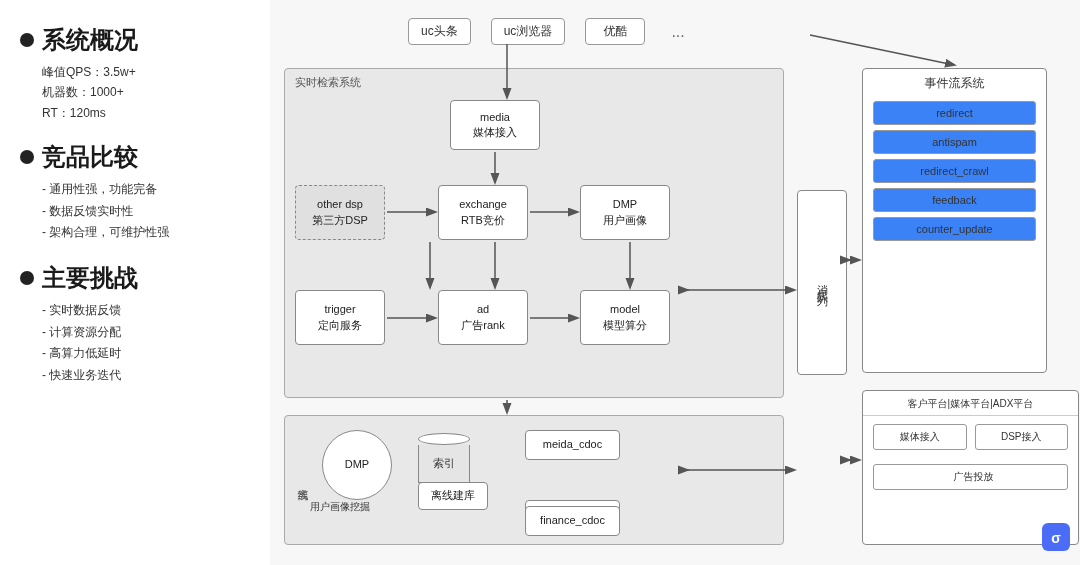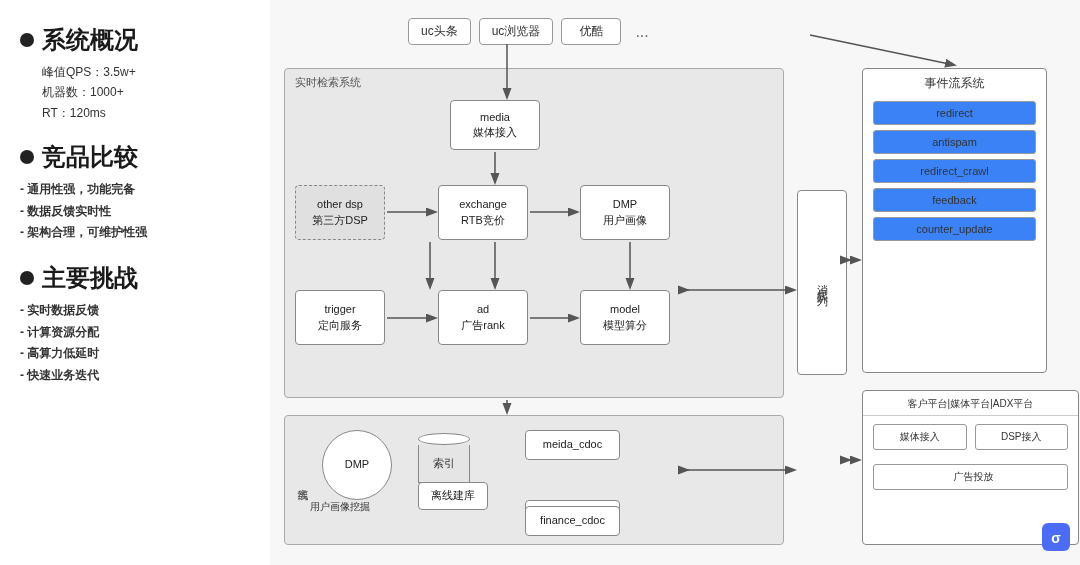--- a/index.html
+++ b/index.html
@@ -47,22 +47,22 @@
       color: #333;
       line-height: 1.7;
       margin-left: 22px;
       margin-bottom: 18px;
     }
 
     .section-list {
       font-size: 12px;
       color: #333;
       line-height: 1.8;
+      margin-left: 22px;
       margin-bottom: 18px;
-      font-weight: bold;
     }
 
     .section-list div::before {
       content: '- ';
     }
 
     
     .diagram-area {
       position: absolute;
       left: 270px;
@@ -71,21 +71,21 @@
       height: 565px;
       background: #f7f7f7;
     }
 
     
     .top-sources {
       position: absolute;
       top: 18px;
       left: 130px;
       display: flex;
-      gap: 8px;
+      gap: 20px;
       padding-left: 8px;
     }
 
     .source-box {
       border: 1px solid #999;
       background: #fff;
       border-radius: 4px;
       padding: 4px 12px;
       font-size: 12px;
       color: #333;

